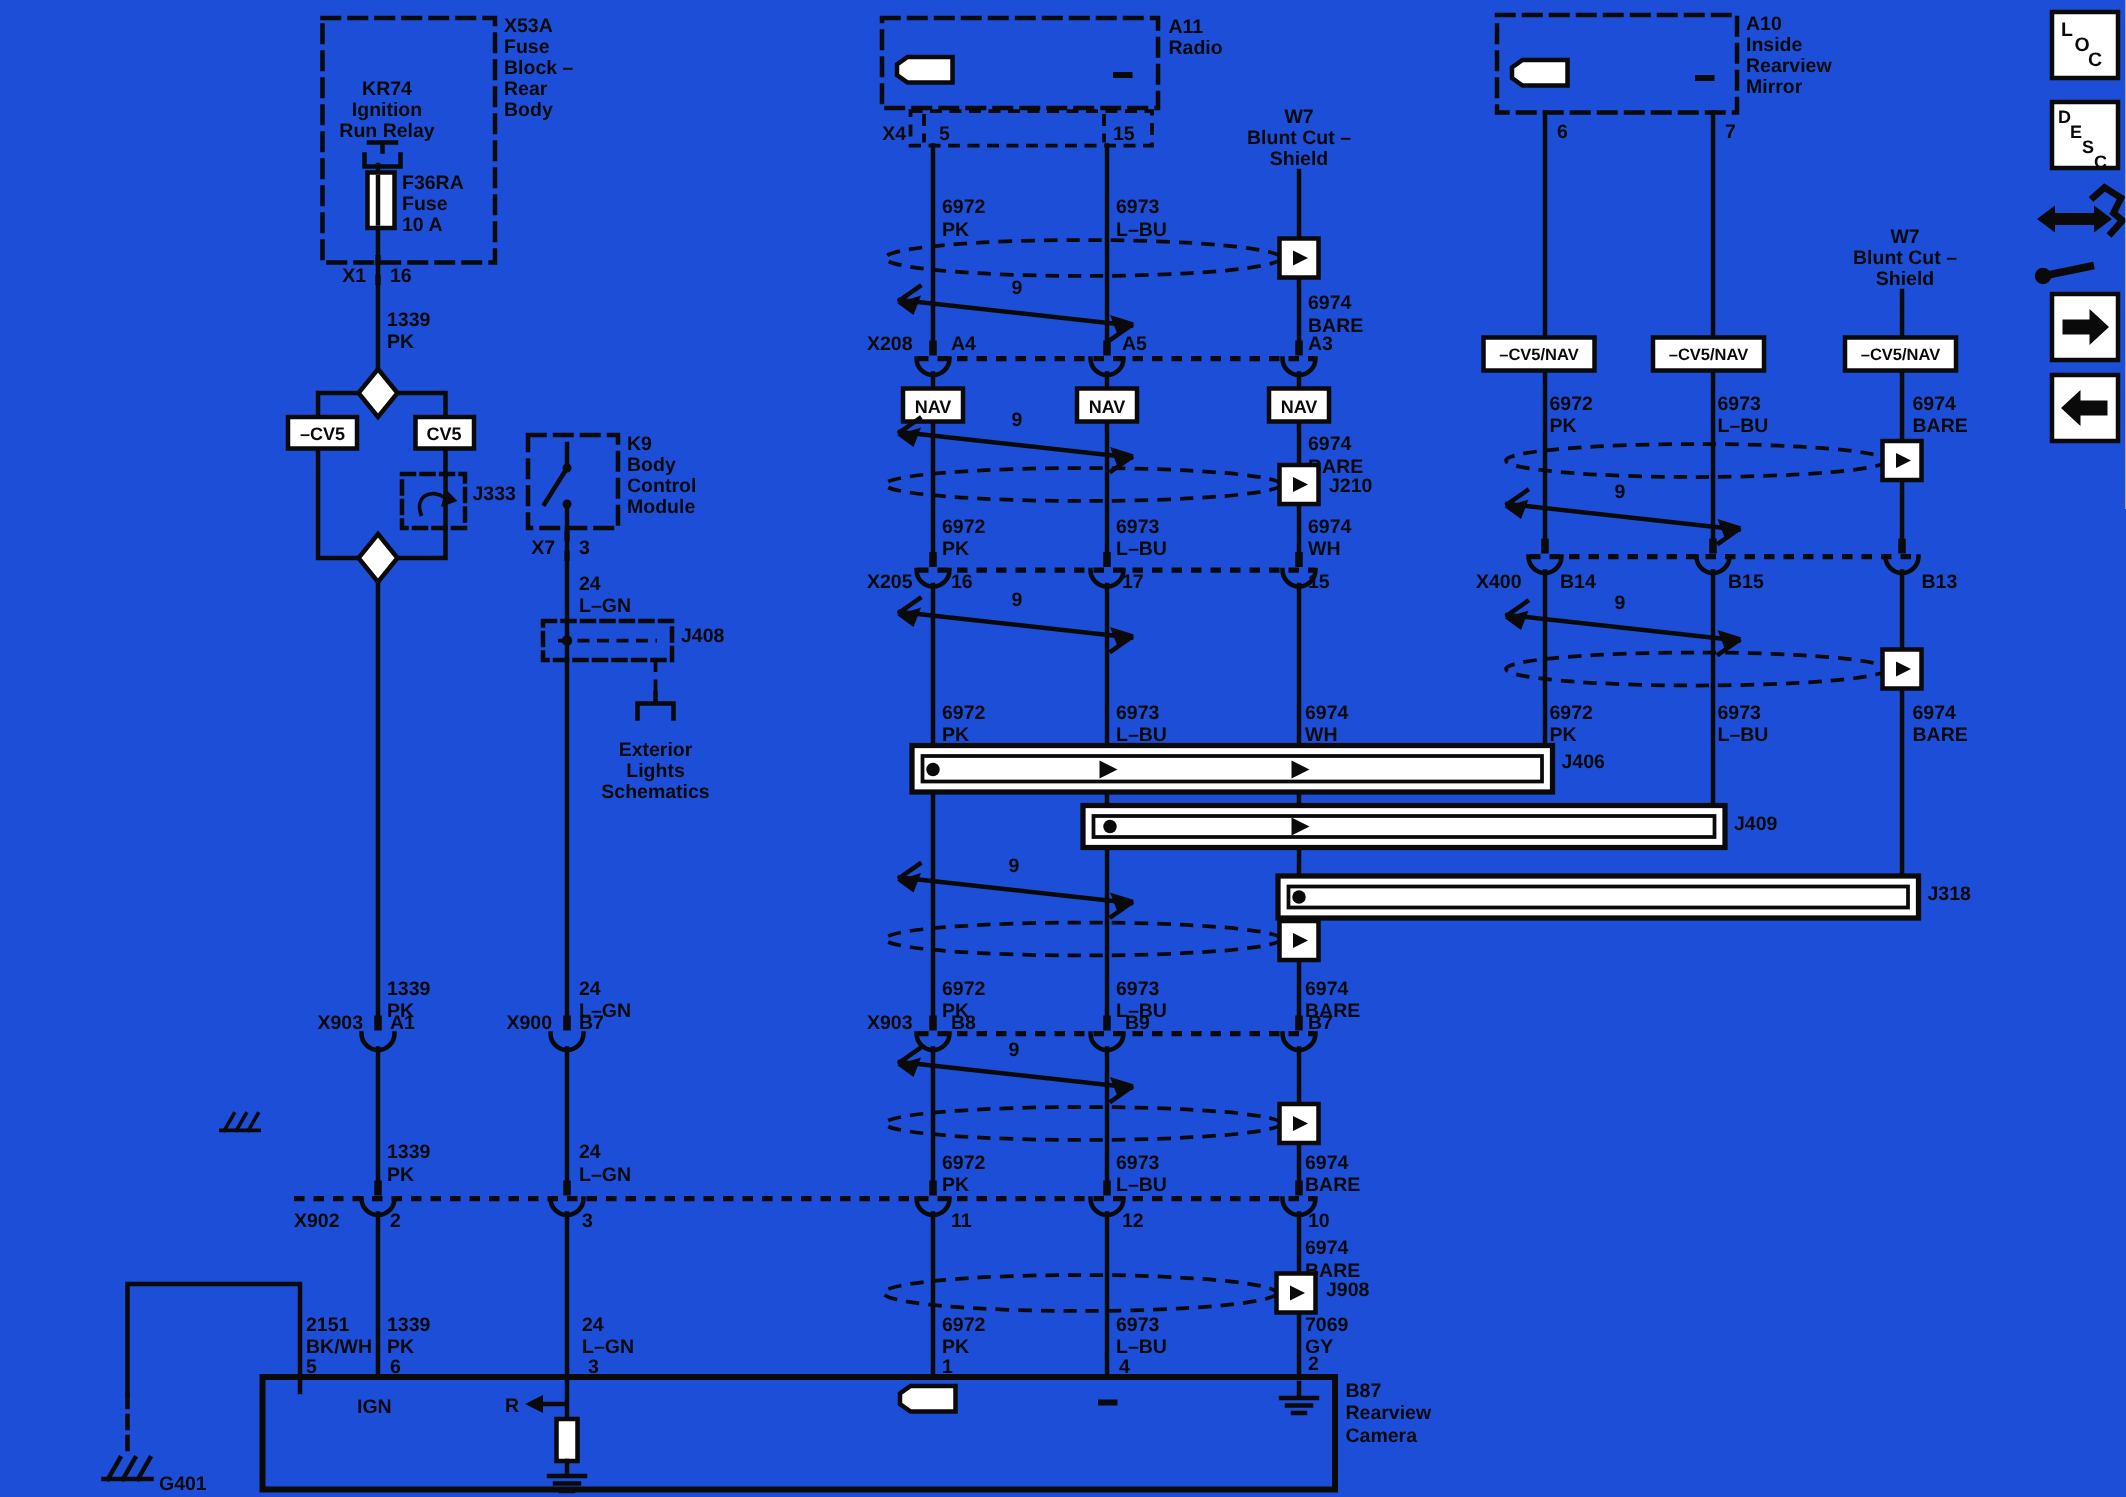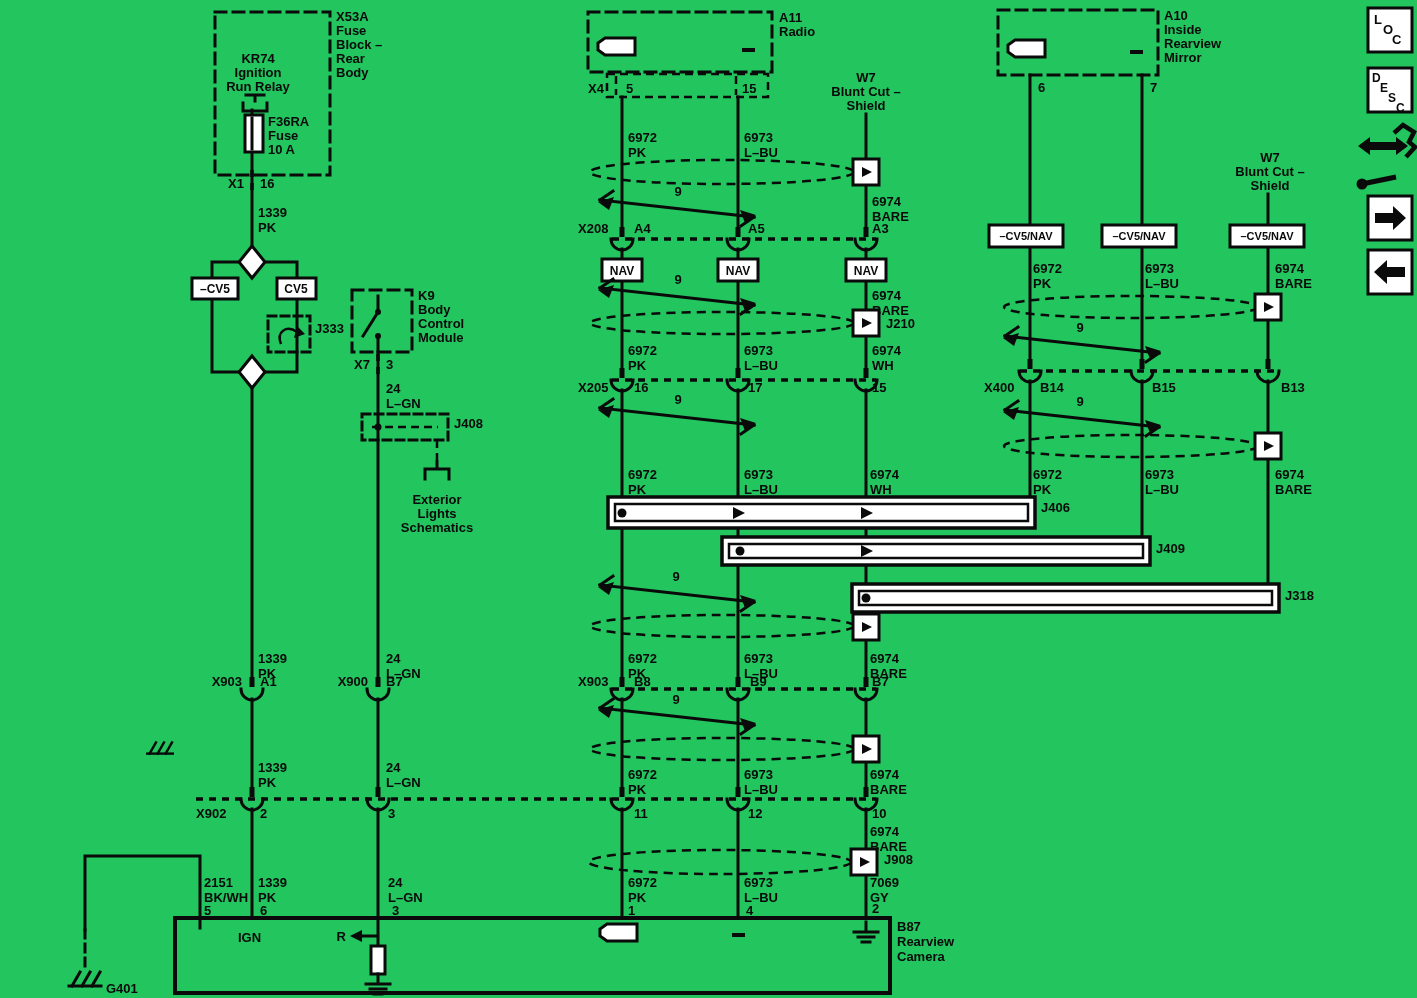--- a/index.html
+++ b/index.html
@@ -1,16 +1,16 @@
 <!DOCTYPE html>
 <html><head>
 <meta charset="utf-8">
 <style>
   html,body{margin:0;padding:0;background:#fff}
-  .wrap{width:1417px;height:998px;position:relative;background:#22c55e}
+  .wrap{width:1417px;height:998px;position:relative;background:#1d4ed8}
   svg{display:block}
   .st{stroke:#0a0a0a;stroke-width:3;fill:none;stroke-linecap:square}
   .thin{stroke:#0a0a0a;stroke-width:2.5;fill:none}
   .dash{stroke-dasharray:11 7}
   .dashf{stroke-dasharray:8 5}
   .rowline{stroke:#0a0a0a;stroke-width:3.5;fill:none;stroke-dasharray:7 6}
   .ell{stroke:#0a0a0a;stroke-width:2.5;fill:none;stroke-dasharray:9 6}
   .f{fill:#0a0a0a;stroke:none}
   .wbox{fill:#fff;stroke:#0a0a0a;stroke-width:3}
   .wbox2{fill:#fff;stroke:#0a0a0a;stroke-width:3.5}

